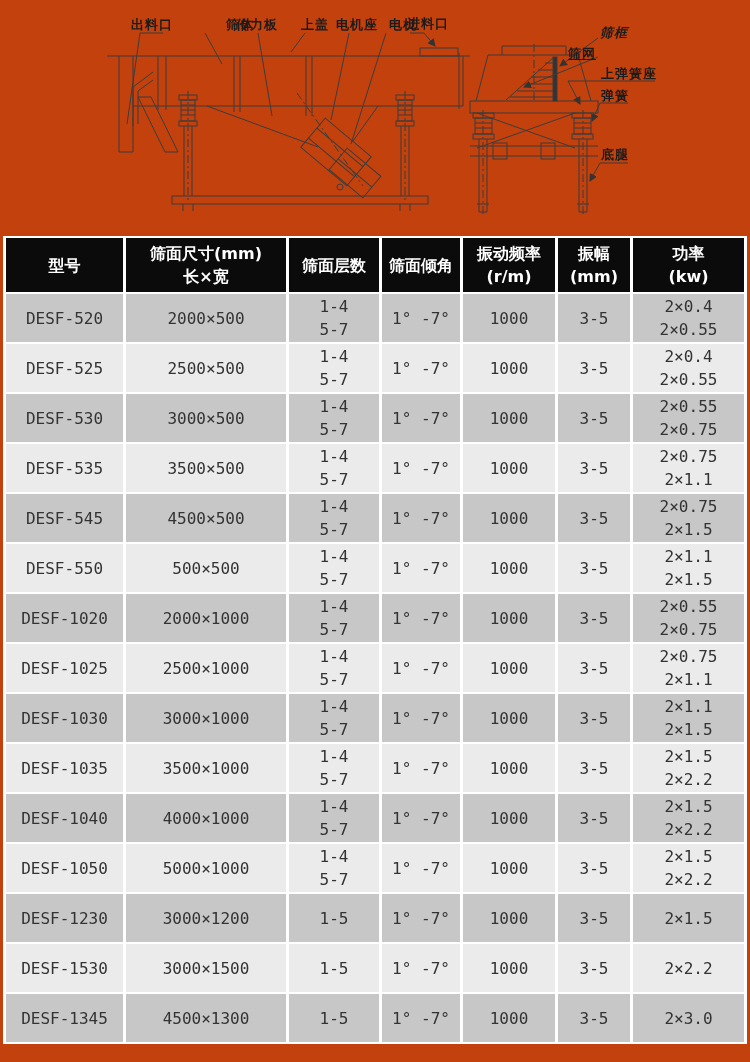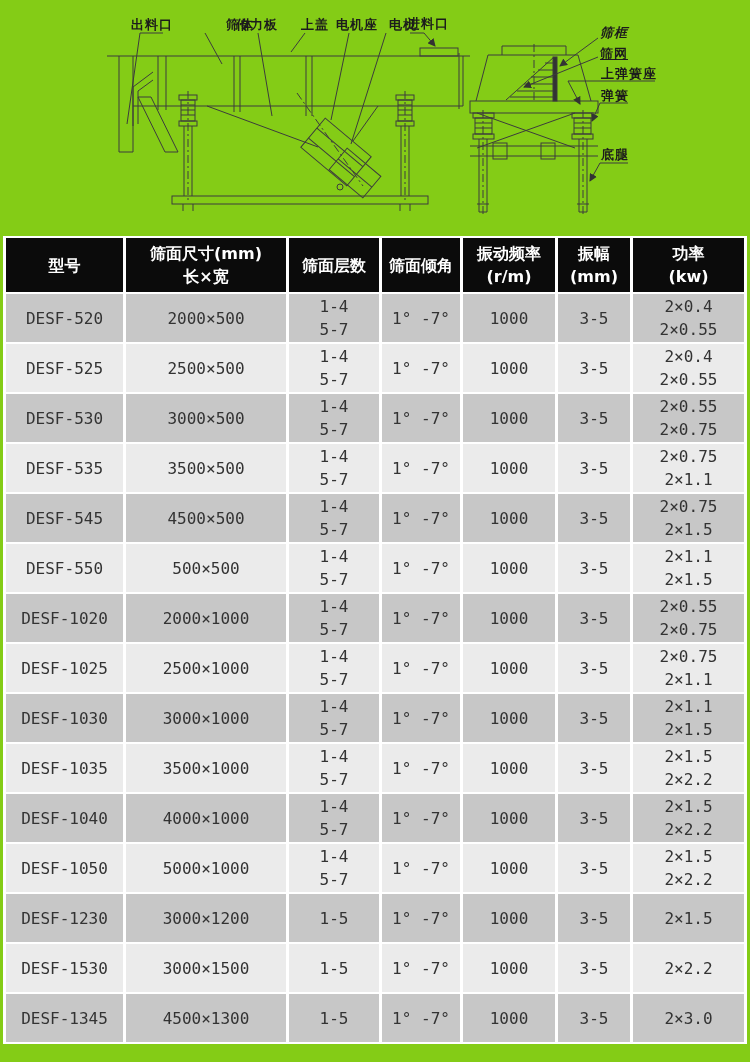--- a/index.html
+++ b/index.html
@@ -1,17 +1,17 @@
 <!DOCTYPE html>
 <html><head>
 <meta charset="utf-8">
 <style>
   html,body { margin:0; padding:0; background:#ffffff; }
   .page {
-    position:relative; width:750px; height:1062px; background:#84cc16;
+    position:relative; width:750px; height:1062px; background:#c2410c;
     overflow:hidden; font-family:"DejaVu Sans","Liberation Sans",sans-serif;
   }
   
   .drawing-area { position:absolute; top:0; left:0; width:750px; height:234px; }
   .drawing-area svg { position:absolute; top:0; left:0; }
   .dlabel {
     position:absolute; font-size:13px; font-weight:bold; color:#1c1c1c;
     white-space:nowrap; line-height:13px; letter-spacing:1px;
   }
   
@@ -142,21 +142,21 @@
 
     <div class="dlabel" style="left:131px; top:18px;">出料口</div>
     <div class="dlabel" style="left:190px; top:18px;margin-left:36px;">筛体</div>
     <div class="dlabel" style="left:236px; top:18px;">传力板</div>
     <div class="dlabel" style="left:301px; top:18px;">上盖</div>
     <div class="dlabel" style="left:336px; top:18px;">电机座</div>
     <div class="dlabel" style="left:378px; top:18px;padding-left:11px;">电机</div>
     <div class="dlabel" style="left:407px; top:18px;font-family:Liberation Mono, monospace;">进料口</div>
 
     <div class="dlabel" style="left:600px; top:26px;font-style:italic;">筛框</div>
-    <div class="dlabel" style="left:600px; top:47px;text-decoration:underline;">筛网</div>
+    <div class="dlabel" style="left:568px; top:47px;text-decoration:underline;">筛网</div>
     <div class="dlabel" style="left:601px; top:67px;">上弹簧座</div>
     <div class="dlabel" style="left:601px; top:89px;">弹簧</div>
     <div class="dlabel" style="left:601px; top:148px;text-align:right;">底腿</div>
   </div>
 
   <table class="spec">
     <colgroup>
       <col style="width:117px">
         <col style="width:160px">
         <col style="width:90px">

